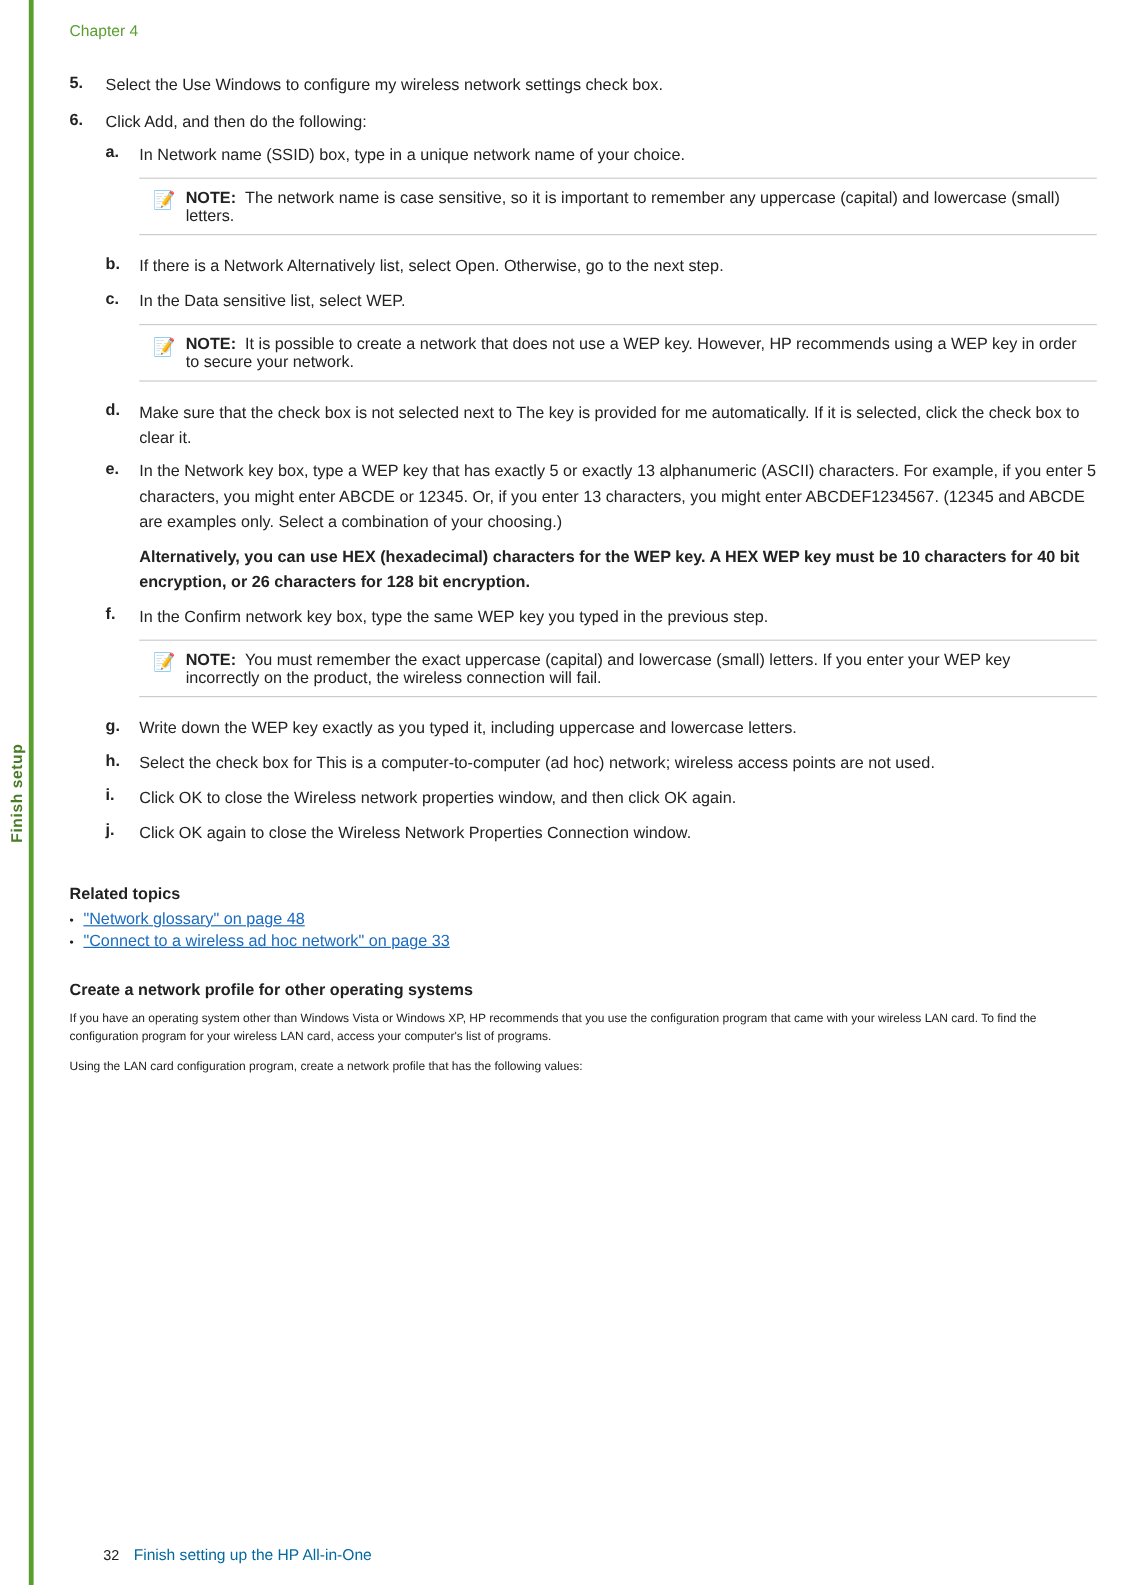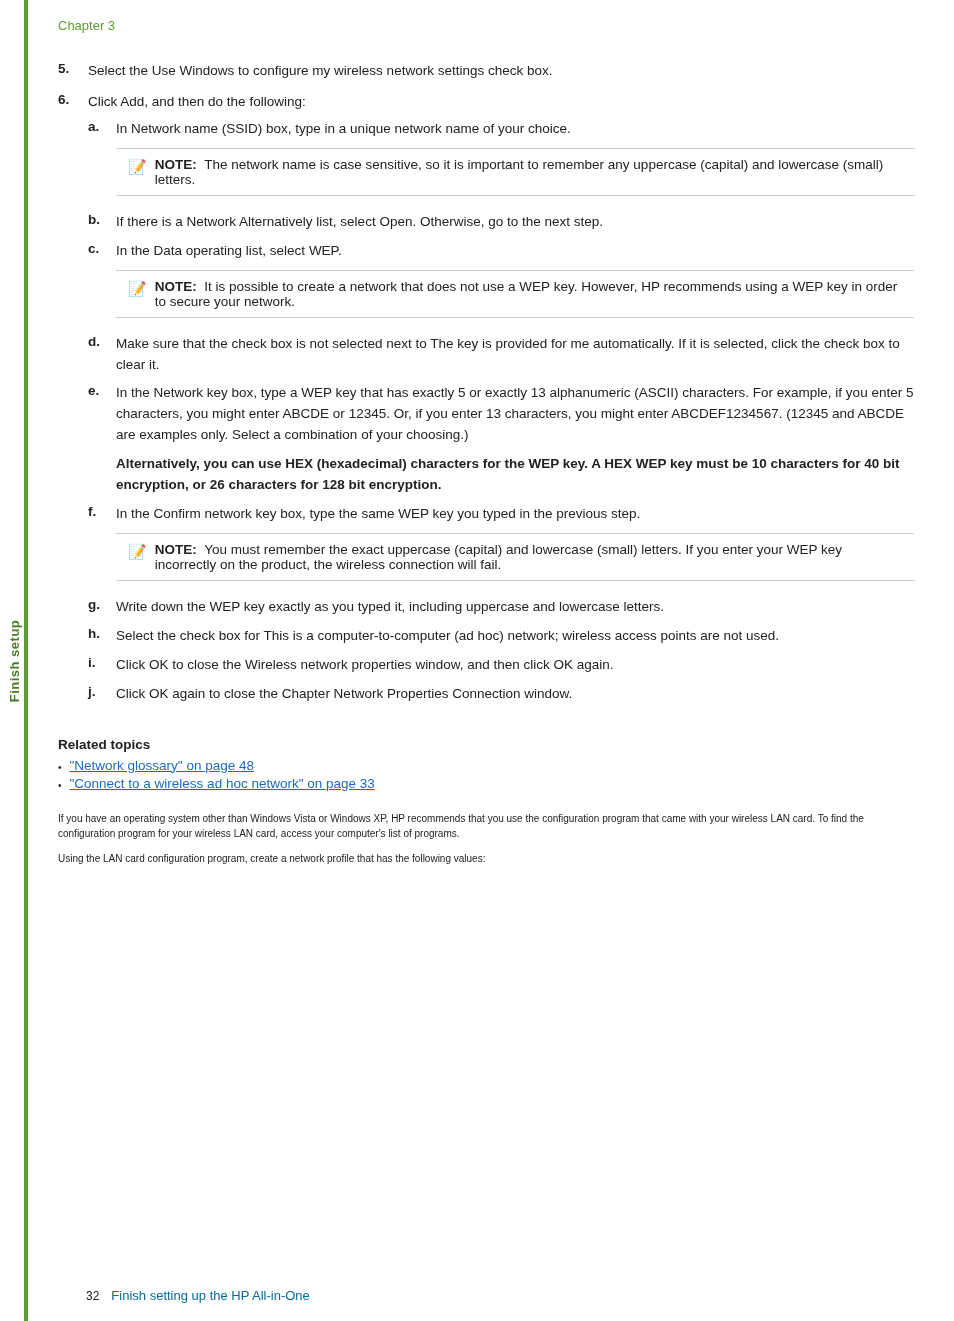--- a/index.html
+++ b/index.html
@@ -217,21 +217,21 @@
 
 <div class="page-wrapper">
 
   <div class="sidebar">
     <div class="sidebar-bar"></div>
     <span class="sidebar-label">Finish setup</span>
   </div>
 
   <div class="main-content">
 
-    <div class="chapter-header">Chapter 3</div>
+    <div class="chapter-header">Chapter 4</div>
 
     <div class="step-item">
       <span class="step-number">5.</span>
       <div class="step-content">
         <p>Select the <span class="bold">Use Windows to configure my wireless network settings</span> check box.</p>
       </div>
     </div>
 
     <div class="step-item">
       <span class="step-number">6.</span>
@@ -256,21 +256,21 @@
           <li class="sub-item">
             <span class="sub-letter">b.</span>
             <div class="sub-content">
               <p>If there is a <span class="bold">Network Alternatively</span> list, select <span class="bold">Open</span>. Otherwise, go to the next step.</p>
             </div>
           </li>
 
           <li class="sub-item">
             <span class="sub-letter">c.</span>
             <div class="sub-content">
-              <p>In the <span class="bold">Data operating</span> list, select <span class="bold">WEP</span>.</p>
+              <p>In the <span class="bold">Data sensitive</span> list, select <span class="bold">WEP</span>.</p>
               <div class="note-box">
                 <span class="note-icon">📝</span>
                 <div>
                   <span class="note-label">NOTE:&nbsp;&nbsp;</span><span class="note-text">It is possible to create a network that does not use a WEP key. However, HP recommends using a WEP key in order to secure your network.</span>
                 </div>
               </div>
             </div>
           </li>
 
           <li class="sub-item">
@@ -318,21 +318,21 @@
           <li class="sub-item">
             <span class="sub-letter">i.</span>
             <div class="sub-content">
               <p>Click <span class="bold">OK</span> to close the <span class="bold">Wireless network properties</span> window, and then click <span class="bold">OK</span> again.</p>
             </div>
           </li>
 
           <li class="sub-item">
             <span class="sub-letter">j.</span>
             <div class="sub-content">
-              <p>Click <span class="bold">OK</span> again to close the <span class="bold">Chapter Network Properties Connection</span> window.</p>
+              <p>Click <span class="bold">OK</span> again to close the <span class="bold">Wireless Network Properties Connection</span> window.</p>
             </div>
           </li>
 
         </ul>
       </div>
     </div>
 
     <div class="related-topics">
       <div class="related-topics-title">Related topics</div>
       <ul class="bullet-list">
@@ -340,20 +340,21 @@
           <span class="bullet-dot">•</span>
           <span class="link-text">"Network glossary" on page 48</span>
         </li>
         <li class="bullet-item">
           <span class="bullet-dot">•</span>
           <span class="link-text">"Connect to a wireless ad hoc network" on page 33</span>
         </li>
       </ul>
     </div>
 
+    <div class="section-heading">Create a network profile for other operating systems</div>
     <p class="body-para">If you have an operating system other than Windows Vista or Windows XP, HP recommends that you use the configuration program that came with your wireless LAN card. To find the configuration program for your wireless LAN card, access your computer's list of programs.</p>
     <p class="body-para">Using the LAN card configuration program, create a network profile that has the following values:</p>
 
     <div class="page-footer">
       <span class="page-number">32</span>
       <span class="footer-text">Finish setting up the HP All-in-One</span>
     </div>
 
   </div>
 </div>

